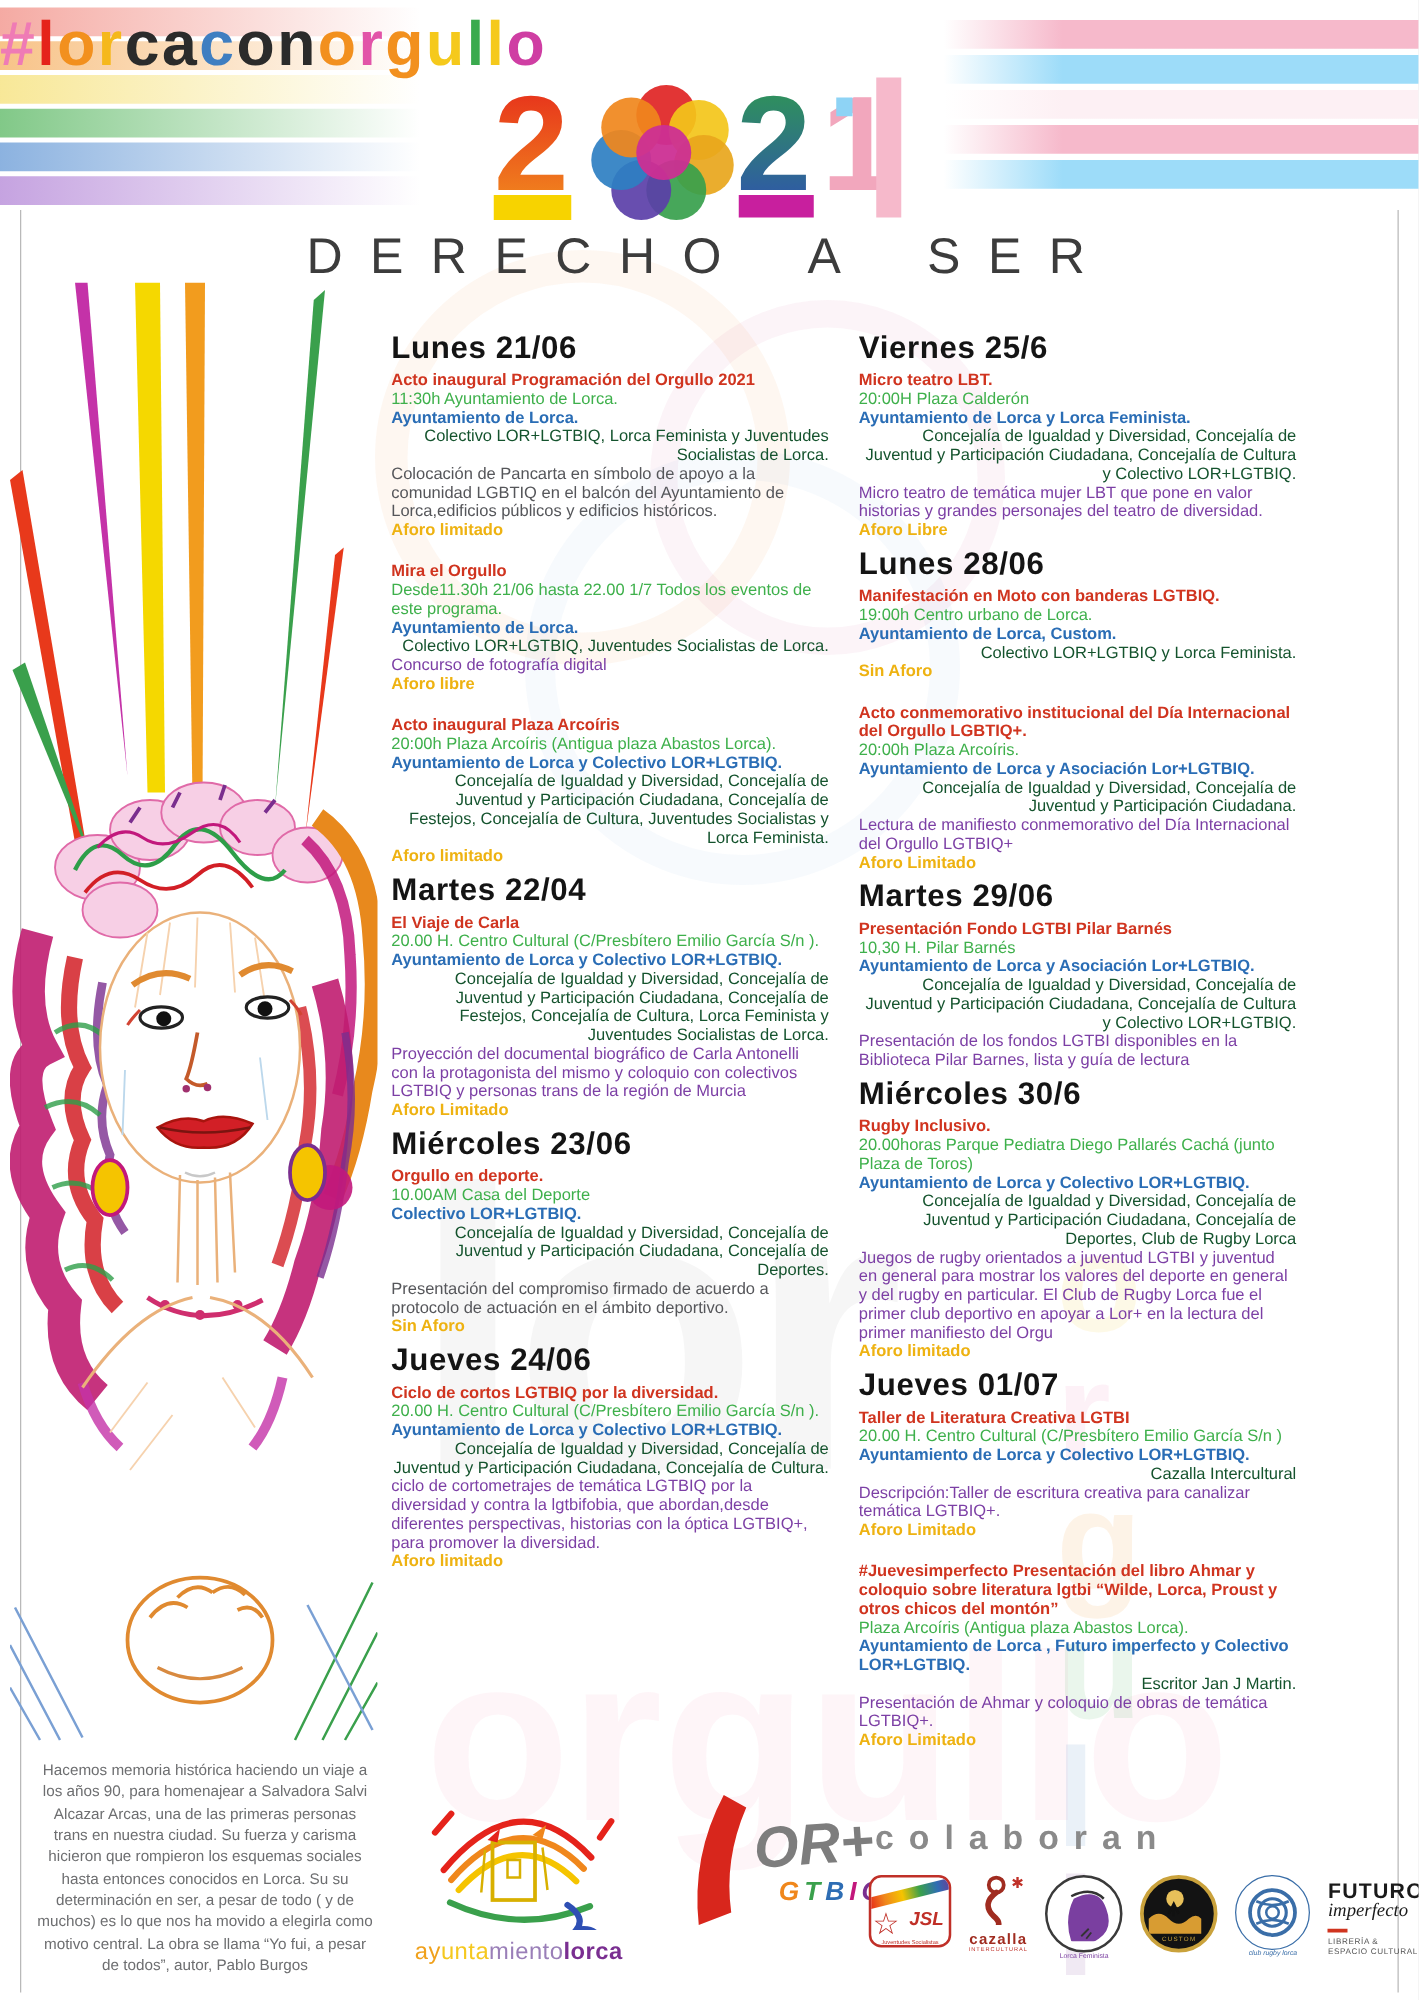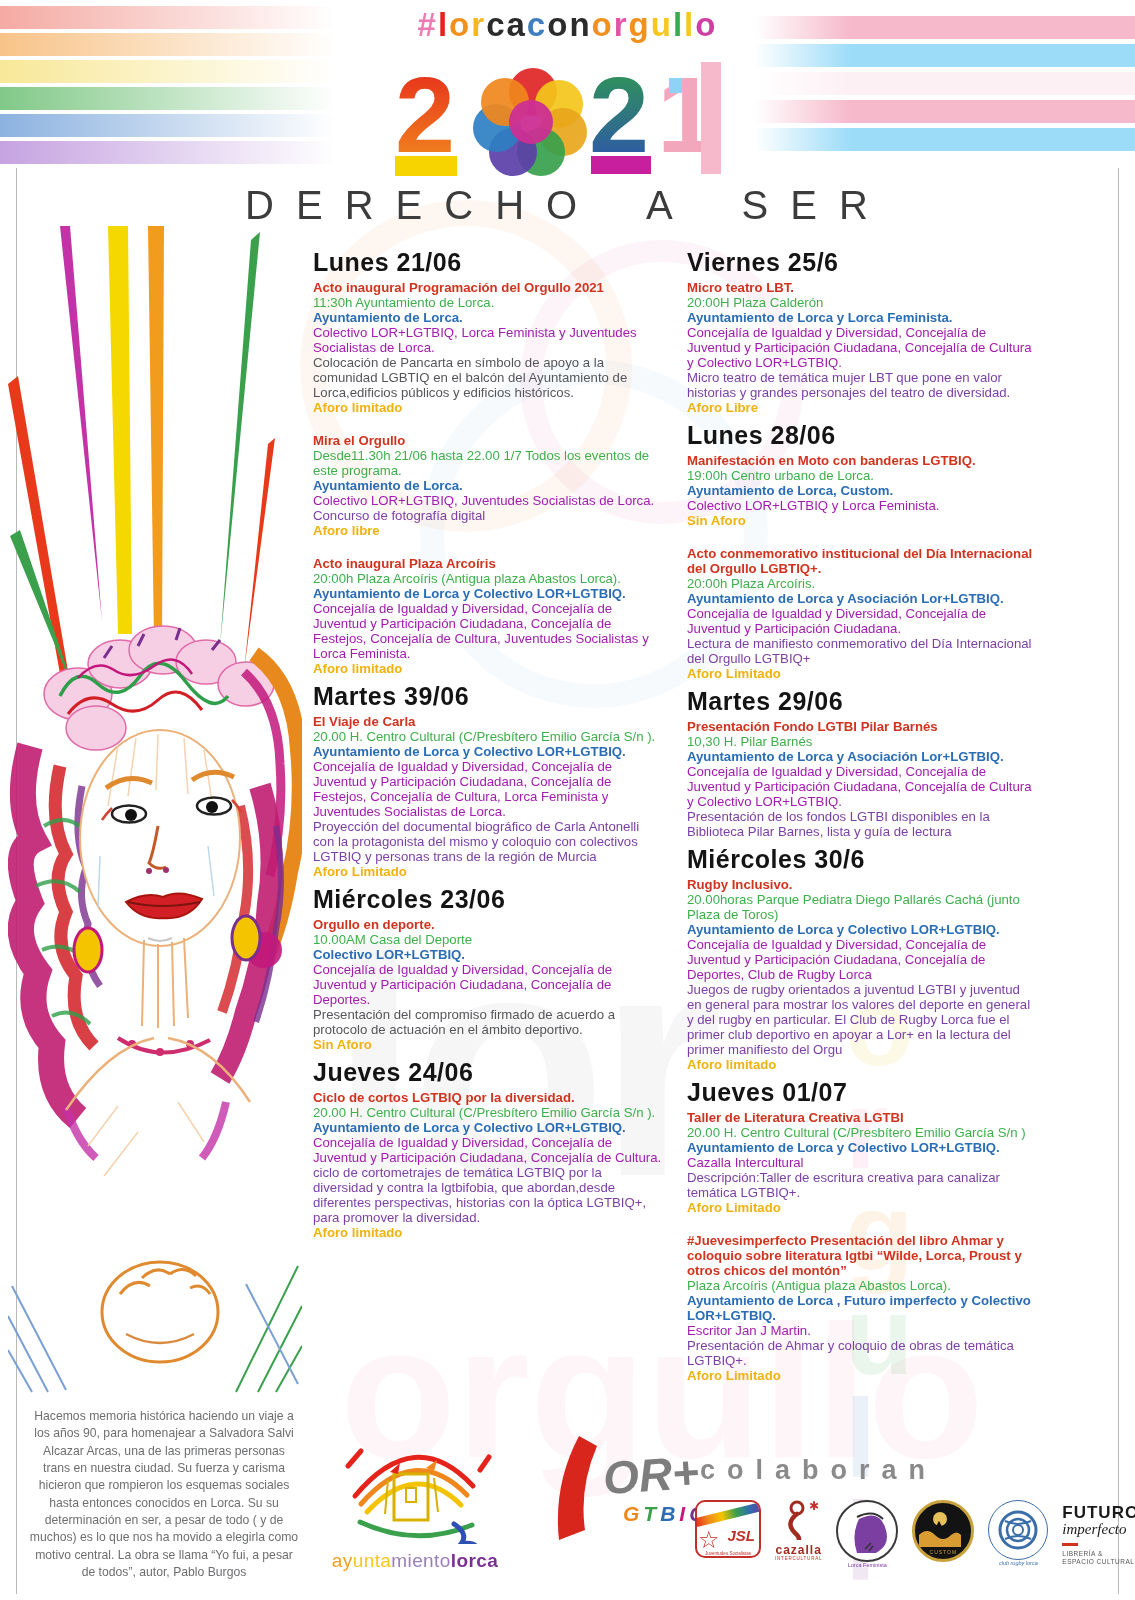--- a/index.html
+++ b/index.html
@@ -7,48 +7,48 @@
         font-family:"Liberation Sans","DejaVu Sans",sans-serif;margin:0 auto;}
   
   .edge{position:absolute;width:1px;background:#b9b9b9;top:168px;bottom:6px;z-index:1;}
   .edge.l{left:16px}.edge.r{left:1118px}
 
   
   .stripes-left{position:absolute;left:0;top:6px;width:350px;z-index:0;}
   .stripes-left .band{height:23px;margin-bottom:4px;opacity:.8;}
   .stripes-right{position:absolute;right:0;top:16px;width:380px;z-index:0;}
   .stripes-right .band{height:23px;margin-bottom:5px;}
-  .hashtag{position:absolute;left:0;top:6px;width:100%;text-align:center;z-index:2;
-           font-size:33px;font-weight:800;letter-spacing:2px;}
+  .hashtag{position:absolute;left:0;top:6px;width:100%;text-align:left;z-index:2;
+           font-size:50px;font-weight:800;letter-spacing:2px;}
   .year-wrap{position:absolute;left:385px;top:56px;z-index:2;}
   .tagline{position:absolute;left:0;top:183px;width:100%;text-align:center;z-index:2;
            font-size:40px;letter-spacing:22px;word-spacing:16px;color:#3c3c3c;font-weight:500;}
 
   
   .wm{position:absolute;z-index:0;pointer-events:none;}
   .wm-circle{border-radius:50%;}
   .wm-lorca{left:330px;top:880px;font-size:320px;font-weight:800;color:rgba(80,80,80,0.05);letter-spacing:-8px;}
   .wm-orgullo{left:340px;top:1270px;font-size:190px;font-weight:800;color:rgba(238,120,150,0.07);margin-top:12px;}
   .wm-vert{left:845px;top:975px;display:flex;flex-direction:column;line-height:.92;
            font-size:112px;font-weight:800;opacity:.10;}
 
   
   .art{position:absolute;left:8px;top:226px;z-index:1;}
 
   
-  .program{position:absolute;left:313px;top:248px;width:732px;display:flex;gap:24px;z-index:2;}
+  .program{position:absolute;left:313px;top:264px;width:732px;display:flex;gap:24px;z-index:2;}
   .col{width:350px;}
   .day-heading{font-size:25px;font-weight:900;color:#141414;margin:6px 0 3px;letter-spacing:.5px;}
   .col .day-group:first-child .day-heading{margin-top:0;}
   .event{margin:0 0 6px;font-size:13.2px;line-height:15px;}
   .event + .event{margin-top:18px;}
   .ev-title{color:#d0341f;font-weight:700;}
   .ev-time{color:#3eb04b;}
   .ev-org{color:#2a6db5;font-weight:700;}
-  .ev-collab{color:#a21caf;}
+  .ev-collab{color:#14532d;text-align:right;}
   .ev-desc.purple{color:#7c3fa5;}
   .ev-desc.gray{color:#55565a;}
   .ev-aforo{color:#eeb211;font-weight:700;}
 
   
   .memoria{position:absolute;left:28px;top:1408px;width:272px;z-index:3;
            font-size:12.2px;line-height:1.42;color:#6d6e70;text-align:center;}
   .ayto{position:absolute;left:310px;top:1428px;width:210px;z-index:3;text-align:center;}
   .ayto-label{font-size:19px;margin-top:2px;letter-spacing:.4px;}
   .lor-logo{position:absolute;left:545px;top:1430px;width:175px;height:125px;z-index:3;}
@@ -256,21 +256,21 @@
           </div>
           <div class="event">
             <div class="ev-title">Acto inaugural Plaza Arcoíris</div>
             <div class="ev-time">20:00h Plaza Arcoíris (Antigua plaza Abastos Lorca).</div>
             <div class="ev-org">Ayuntamiento de Lorca y Colectivo LOR+LGTBIQ.</div>
             <div class="ev-collab">Concejalía de Igualdad y Diversidad, Concejalía de Juventud y Participación Ciudadana, Concejalía de Festejos, Concejalía de Cultura, Juventudes Socialistas y Lorca Feminista.</div>
             <div class="ev-aforo">Aforo limitado</div>
           </div>
         </div>
         <div class="day-group">
-          <div class="day-heading">Martes 39/06</div>
+          <div class="day-heading">Martes 22/04</div>
           <div class="event">
             <div class="ev-title">El Viaje de Carla</div>
             <div class="ev-time">20.00 H. Centro Cultural (C/Presbítero Emilio García S/n ).</div>
             <div class="ev-org">Ayuntamiento de Lorca y Colectivo LOR+LGTBIQ.</div>
             <div class="ev-collab">Concejalía de Igualdad y Diversidad, Concejalía de Juventud y Participación Ciudadana, Concejalía de Festejos, Concejalía de Cultura, Lorca Feminista y Juventudes Socialistas de Lorca.</div>
             <div class="ev-desc purple">Proyección del documental biográfico de Carla Antonelli con la protagonista del mismo y coloquio con colectivos LGTBIQ y personas trans de la región de Murcia</div>
             <div class="ev-aforo">Aforo Limitado</div>
           </div>
         </div>
         <div class="day-group">

